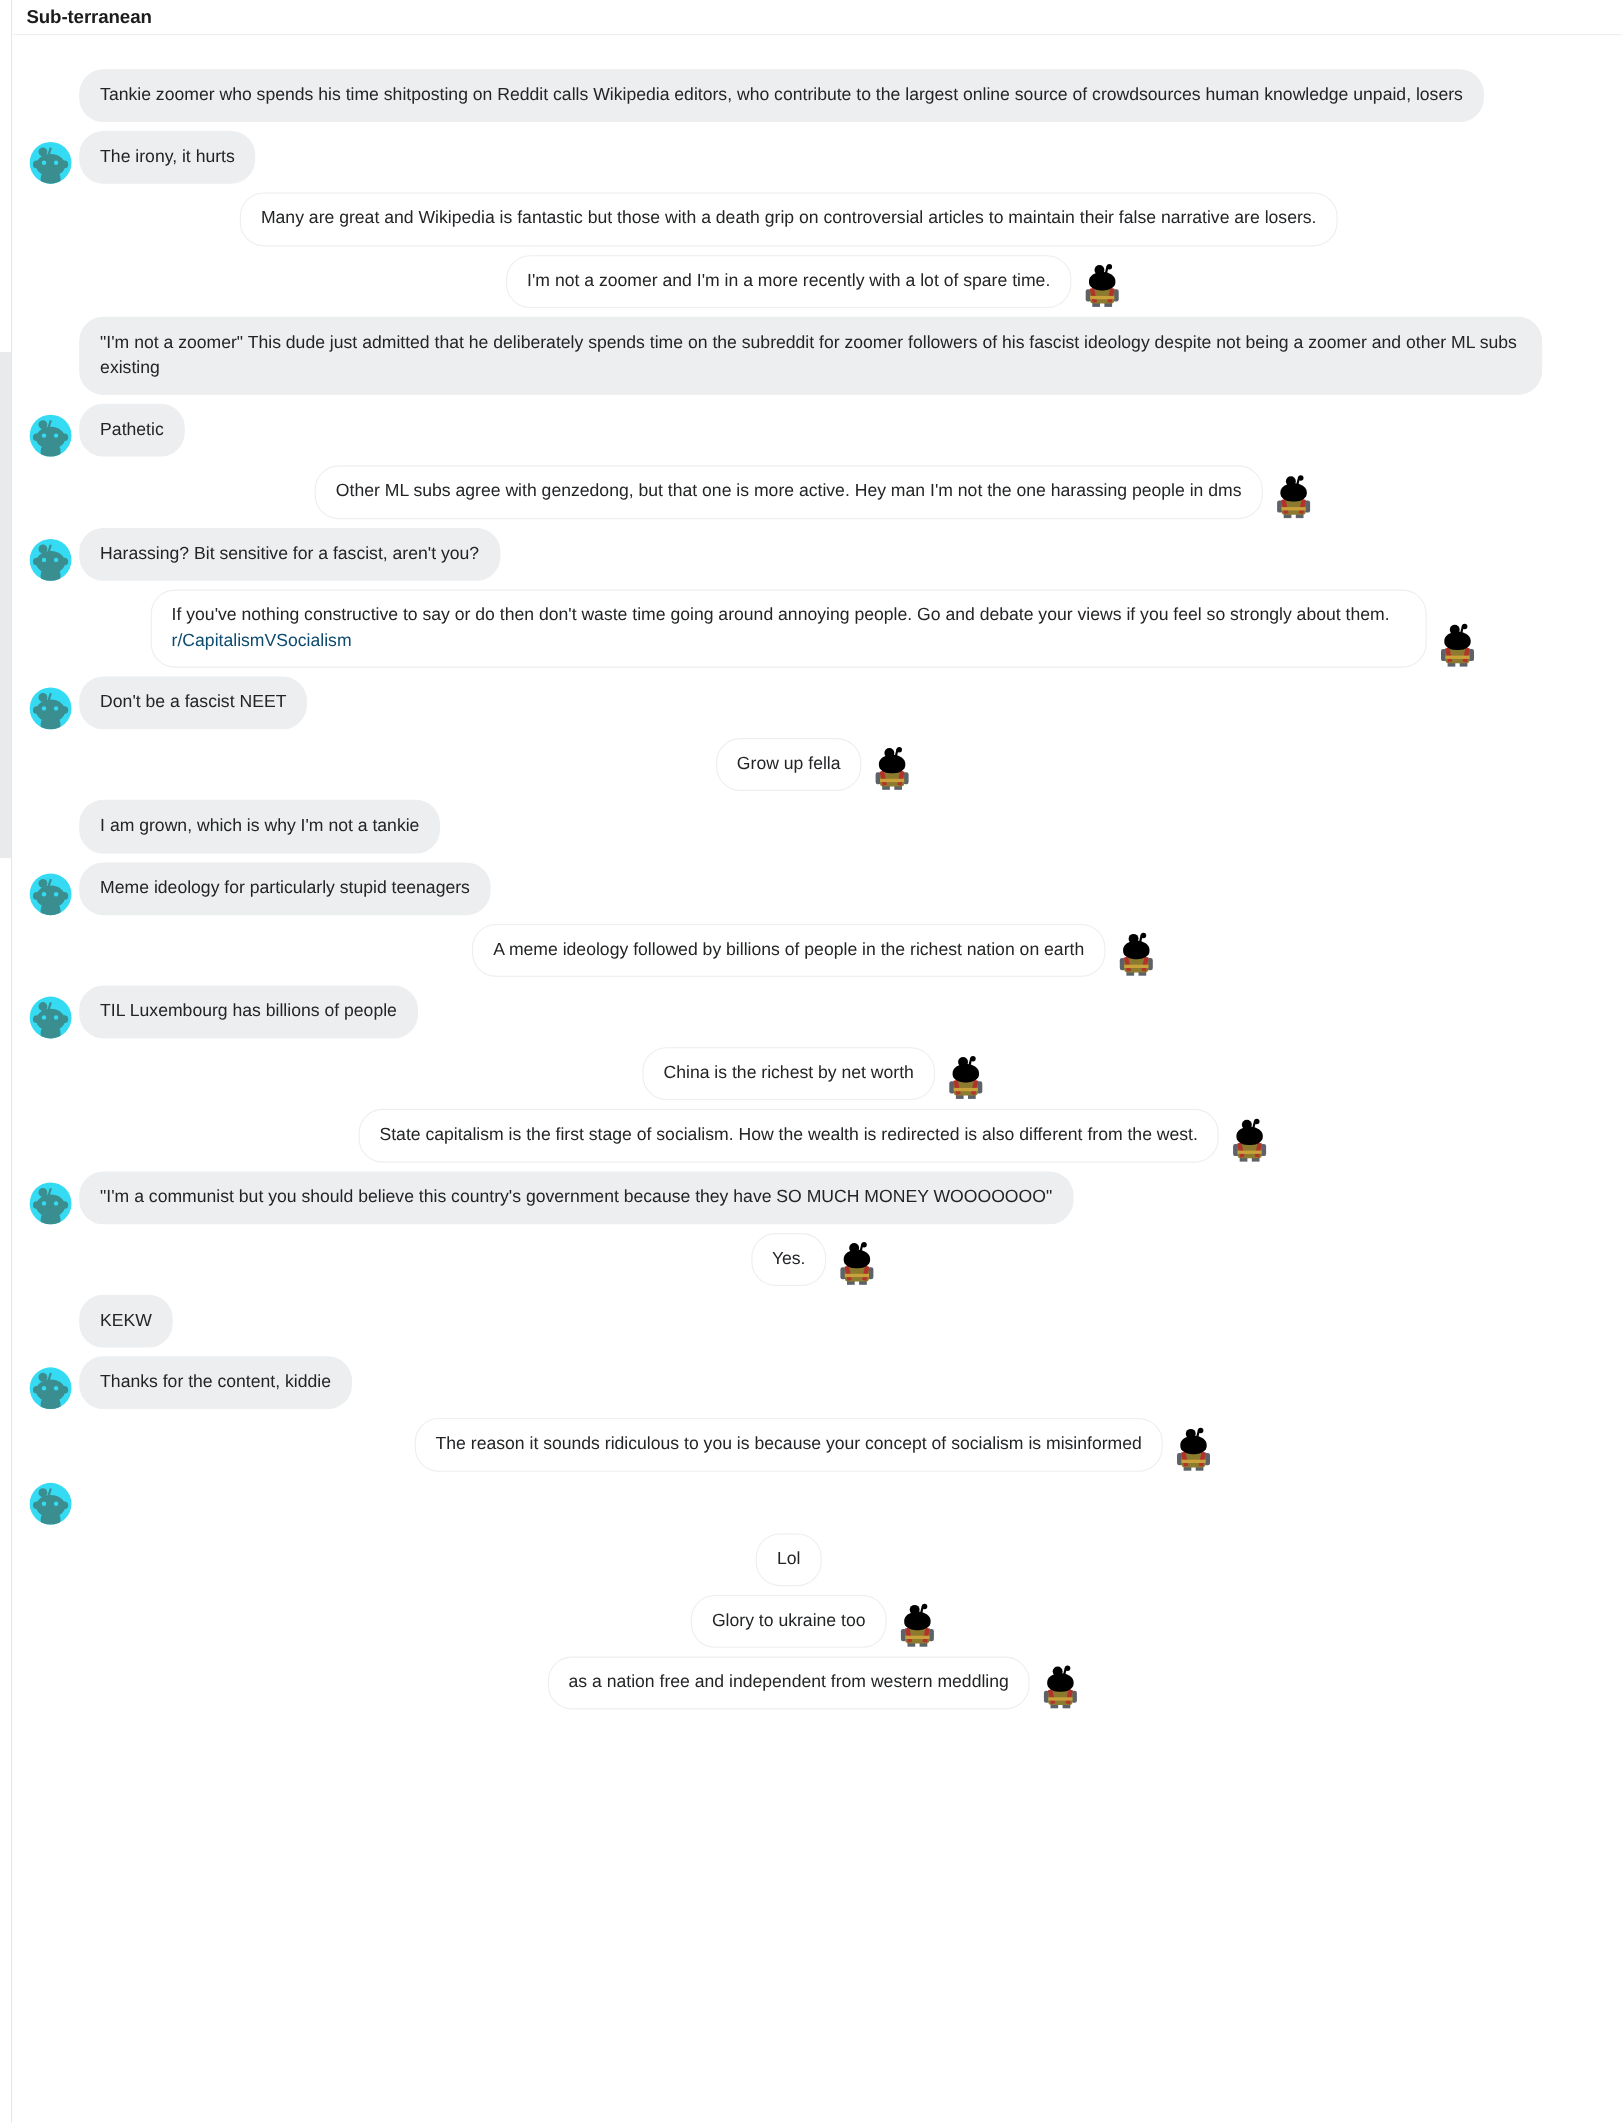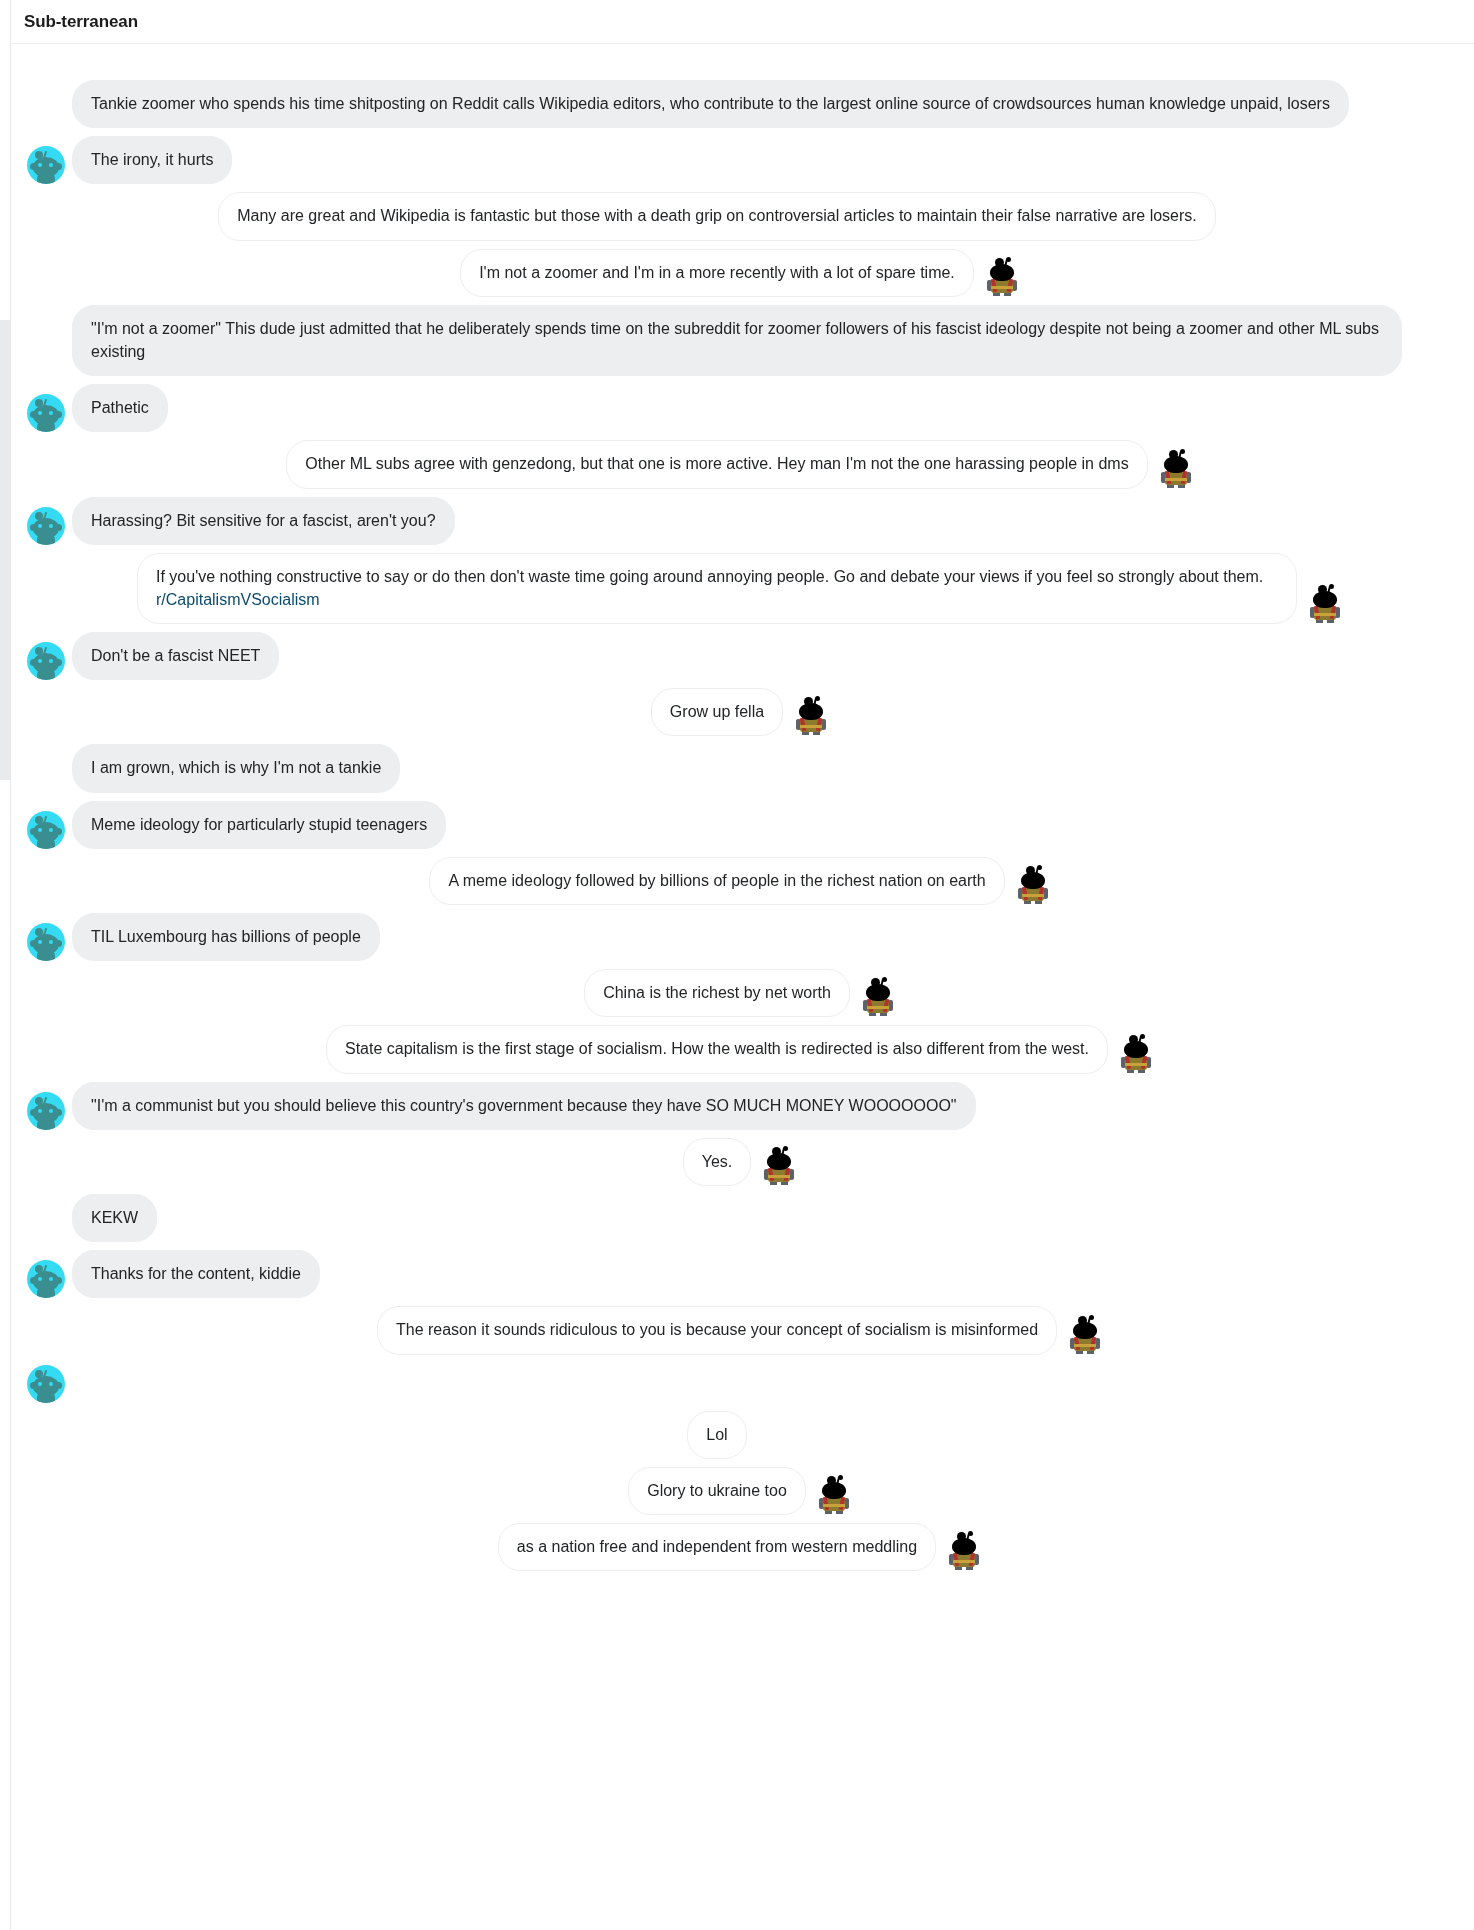--- a/index.html
+++ b/index.html
@@ -34,39 +34,39 @@
     height: 460px;
     background: #e9eaec;
     border-radius: 0;
   }
 
   
   .chat-header {
     position: absolute;
     left: 12px; top: 0;
     width: 1462px;
-    height: 44px;
+    height: 32px;
     background: #ffffff;
     border-bottom: 1px solid #eceef0;
     display: flex;
     align-items: center;
     padding-left: 12px;
   }
   .chat-title {
     font-size: 17px;
     font-weight: bold;
     color: #1c1c1c;
     letter-spacing: -0.1px;
   }
 
   
   .thread {
     position: absolute;
     left: 12px;
-    top: 44px;
+    top: 27px;
     width: 1462px;
     padding: 36px 0 0 0;
   }
 
   .row {
     display: flex;
     align-items: flex-end;
     width: 100%;
     margin-bottom: 8px;
     padding: 0 14px 0 12px;

